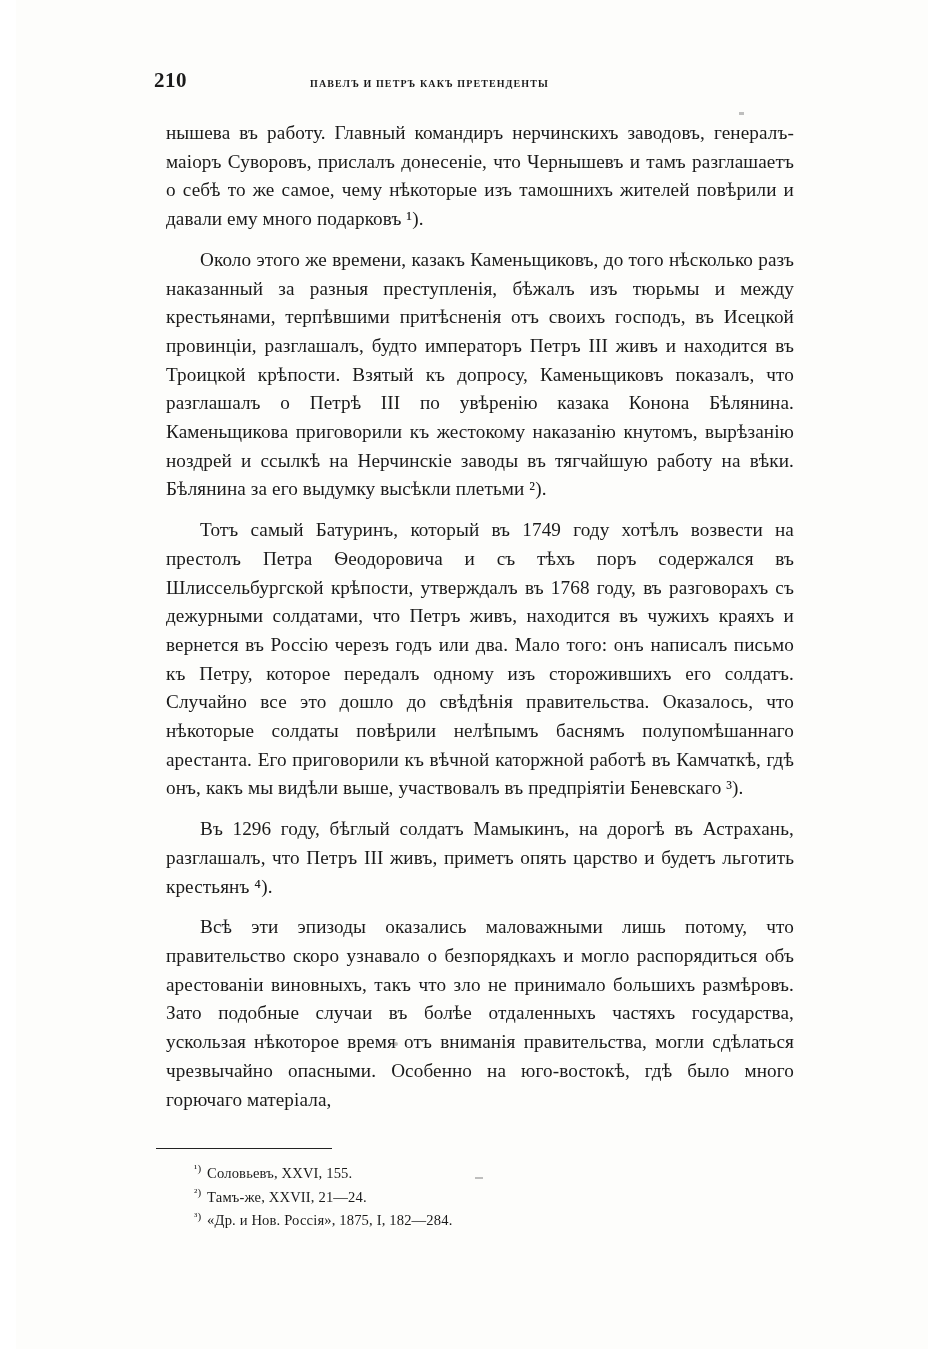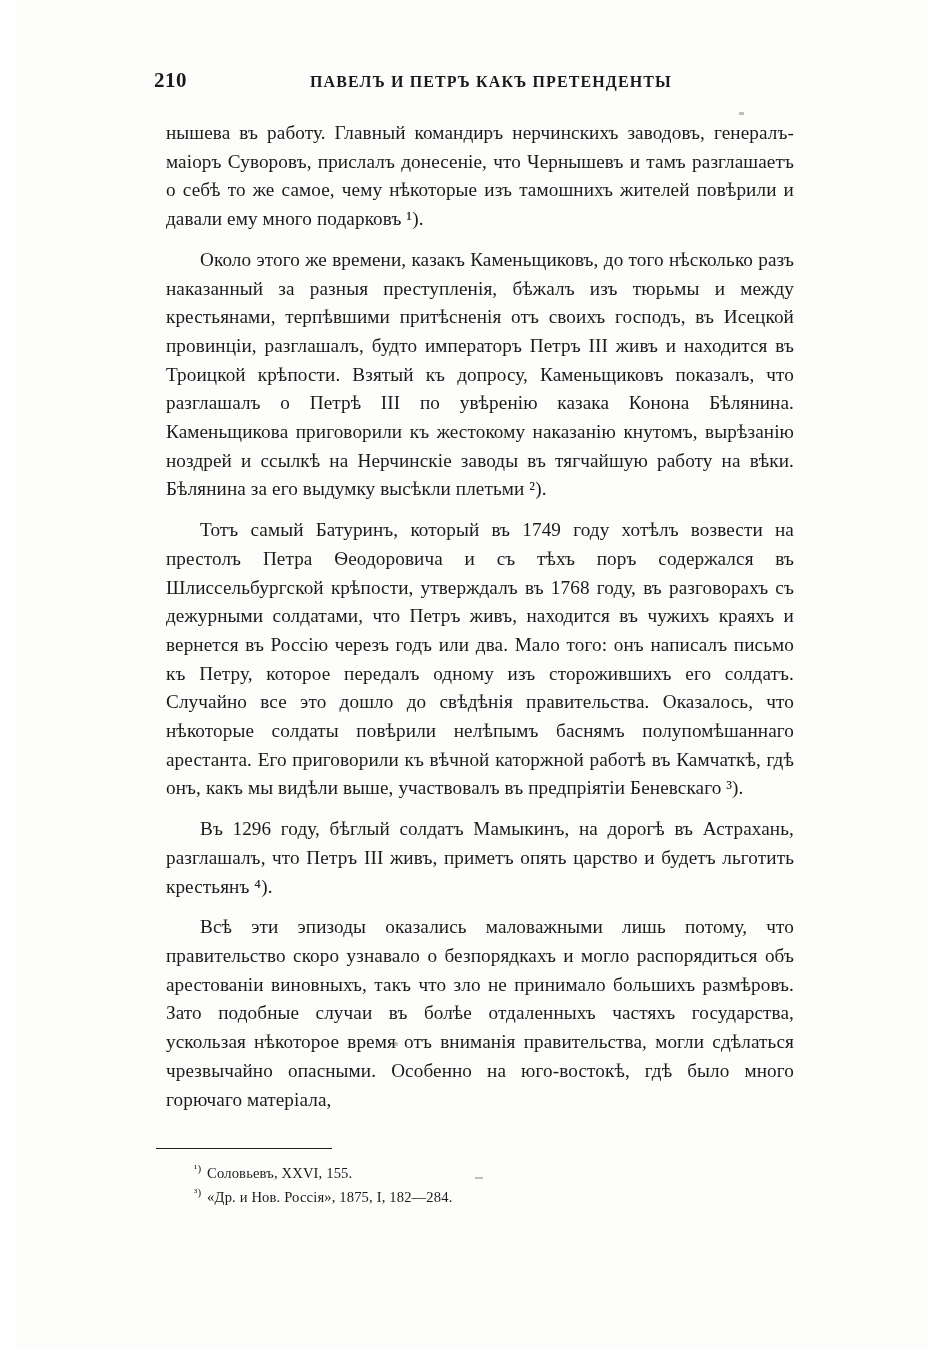--- a/index.html
+++ b/index.html
@@ -35,21 +35,21 @@
     font-family: "Liberation Serif", serif;
     margin-bottom: 26px;
   }
   .folio {
     font-size: 21px;
     font-weight: bold;
     letter-spacing: 0.5px;
     width: 150px;
   }
   .head-title {
-    font-size: 16px;
+    font-size: 10px;
     font-weight: bold;
     letter-spacing: 1.1px;
     text-transform: uppercase;
     flex: 1;
     text-align: left;
     padding-left: 6px;
   }
   .body-text p {
     margin: 12px;
     font-size: 19.2px;
@@ -113,20 +113,24 @@
     </div>
 
     <div class="footnote-rule"></div>
 
     <div class="footnotes">
       <div>
         <span class="fn-mark">¹)</span>
         <span>Соловьевъ, XXVI, 155.</span>
       </div>
       <div>
+        <span class="fn-mark">²)</span>
+        <span>Тамъ-же, XXVII, 21—24.</span>
+      </div>
+      <div>
         <span class="fn-mark">³)</span>
         <span>«Др. и Нов. Россiя», 1875, I, 182—284.</span>
       </div>
     </div>
 
   </div>
 
   <div class="speck" style="left:723px; top:112px; width:5px; height:3px;"></div>
   <div class="speck" style="left:378px; top:1042px; width:4px; height:4px; border-radius:50%;"></div>
   <div class="speck" style="left:459px; top:1177px; width:8px; height:2px;"></div>

